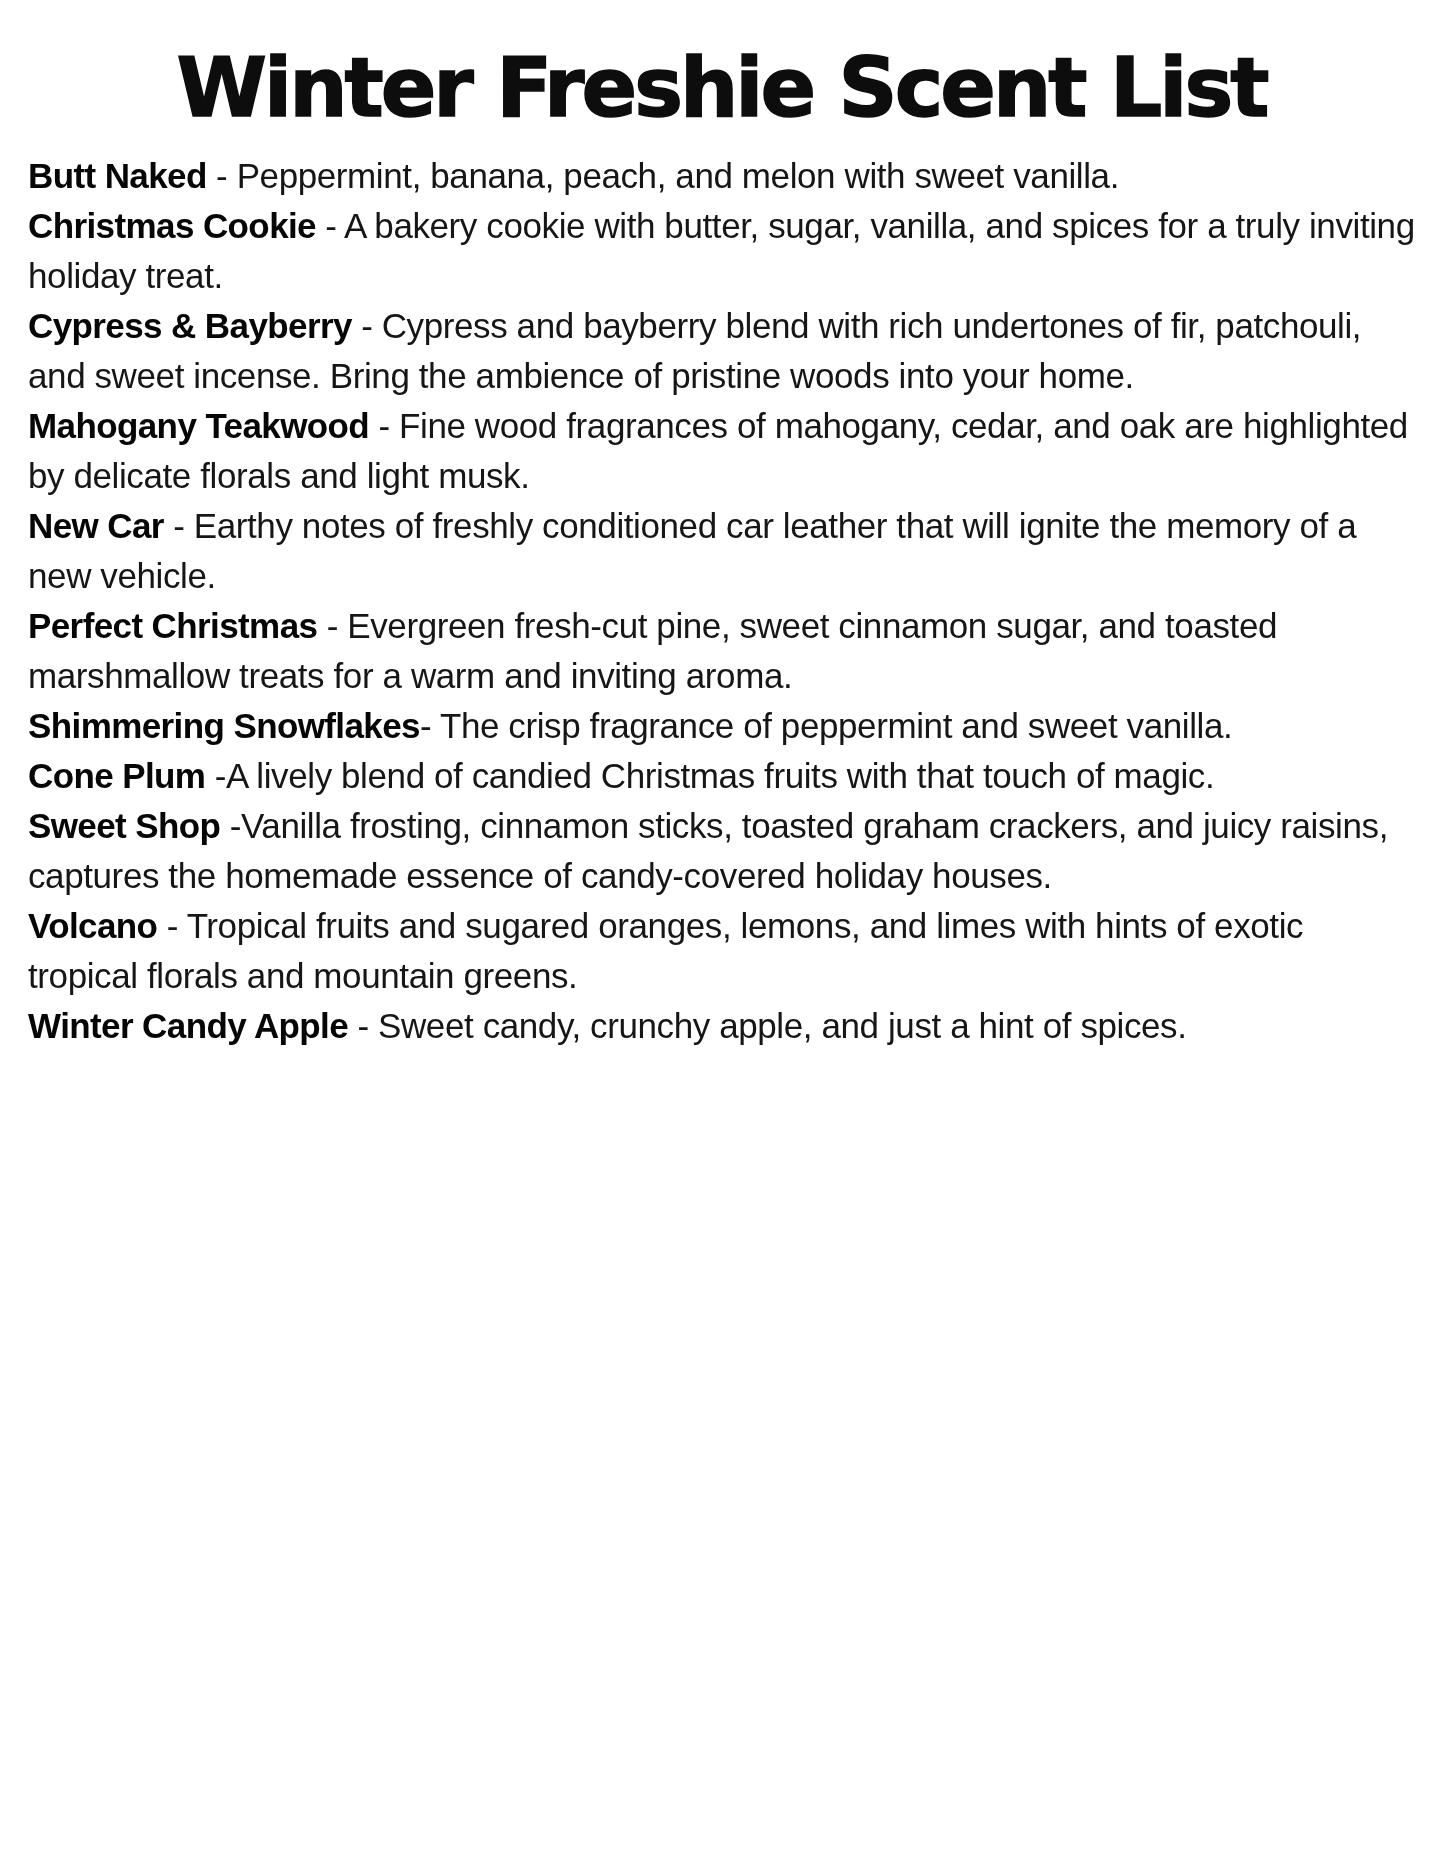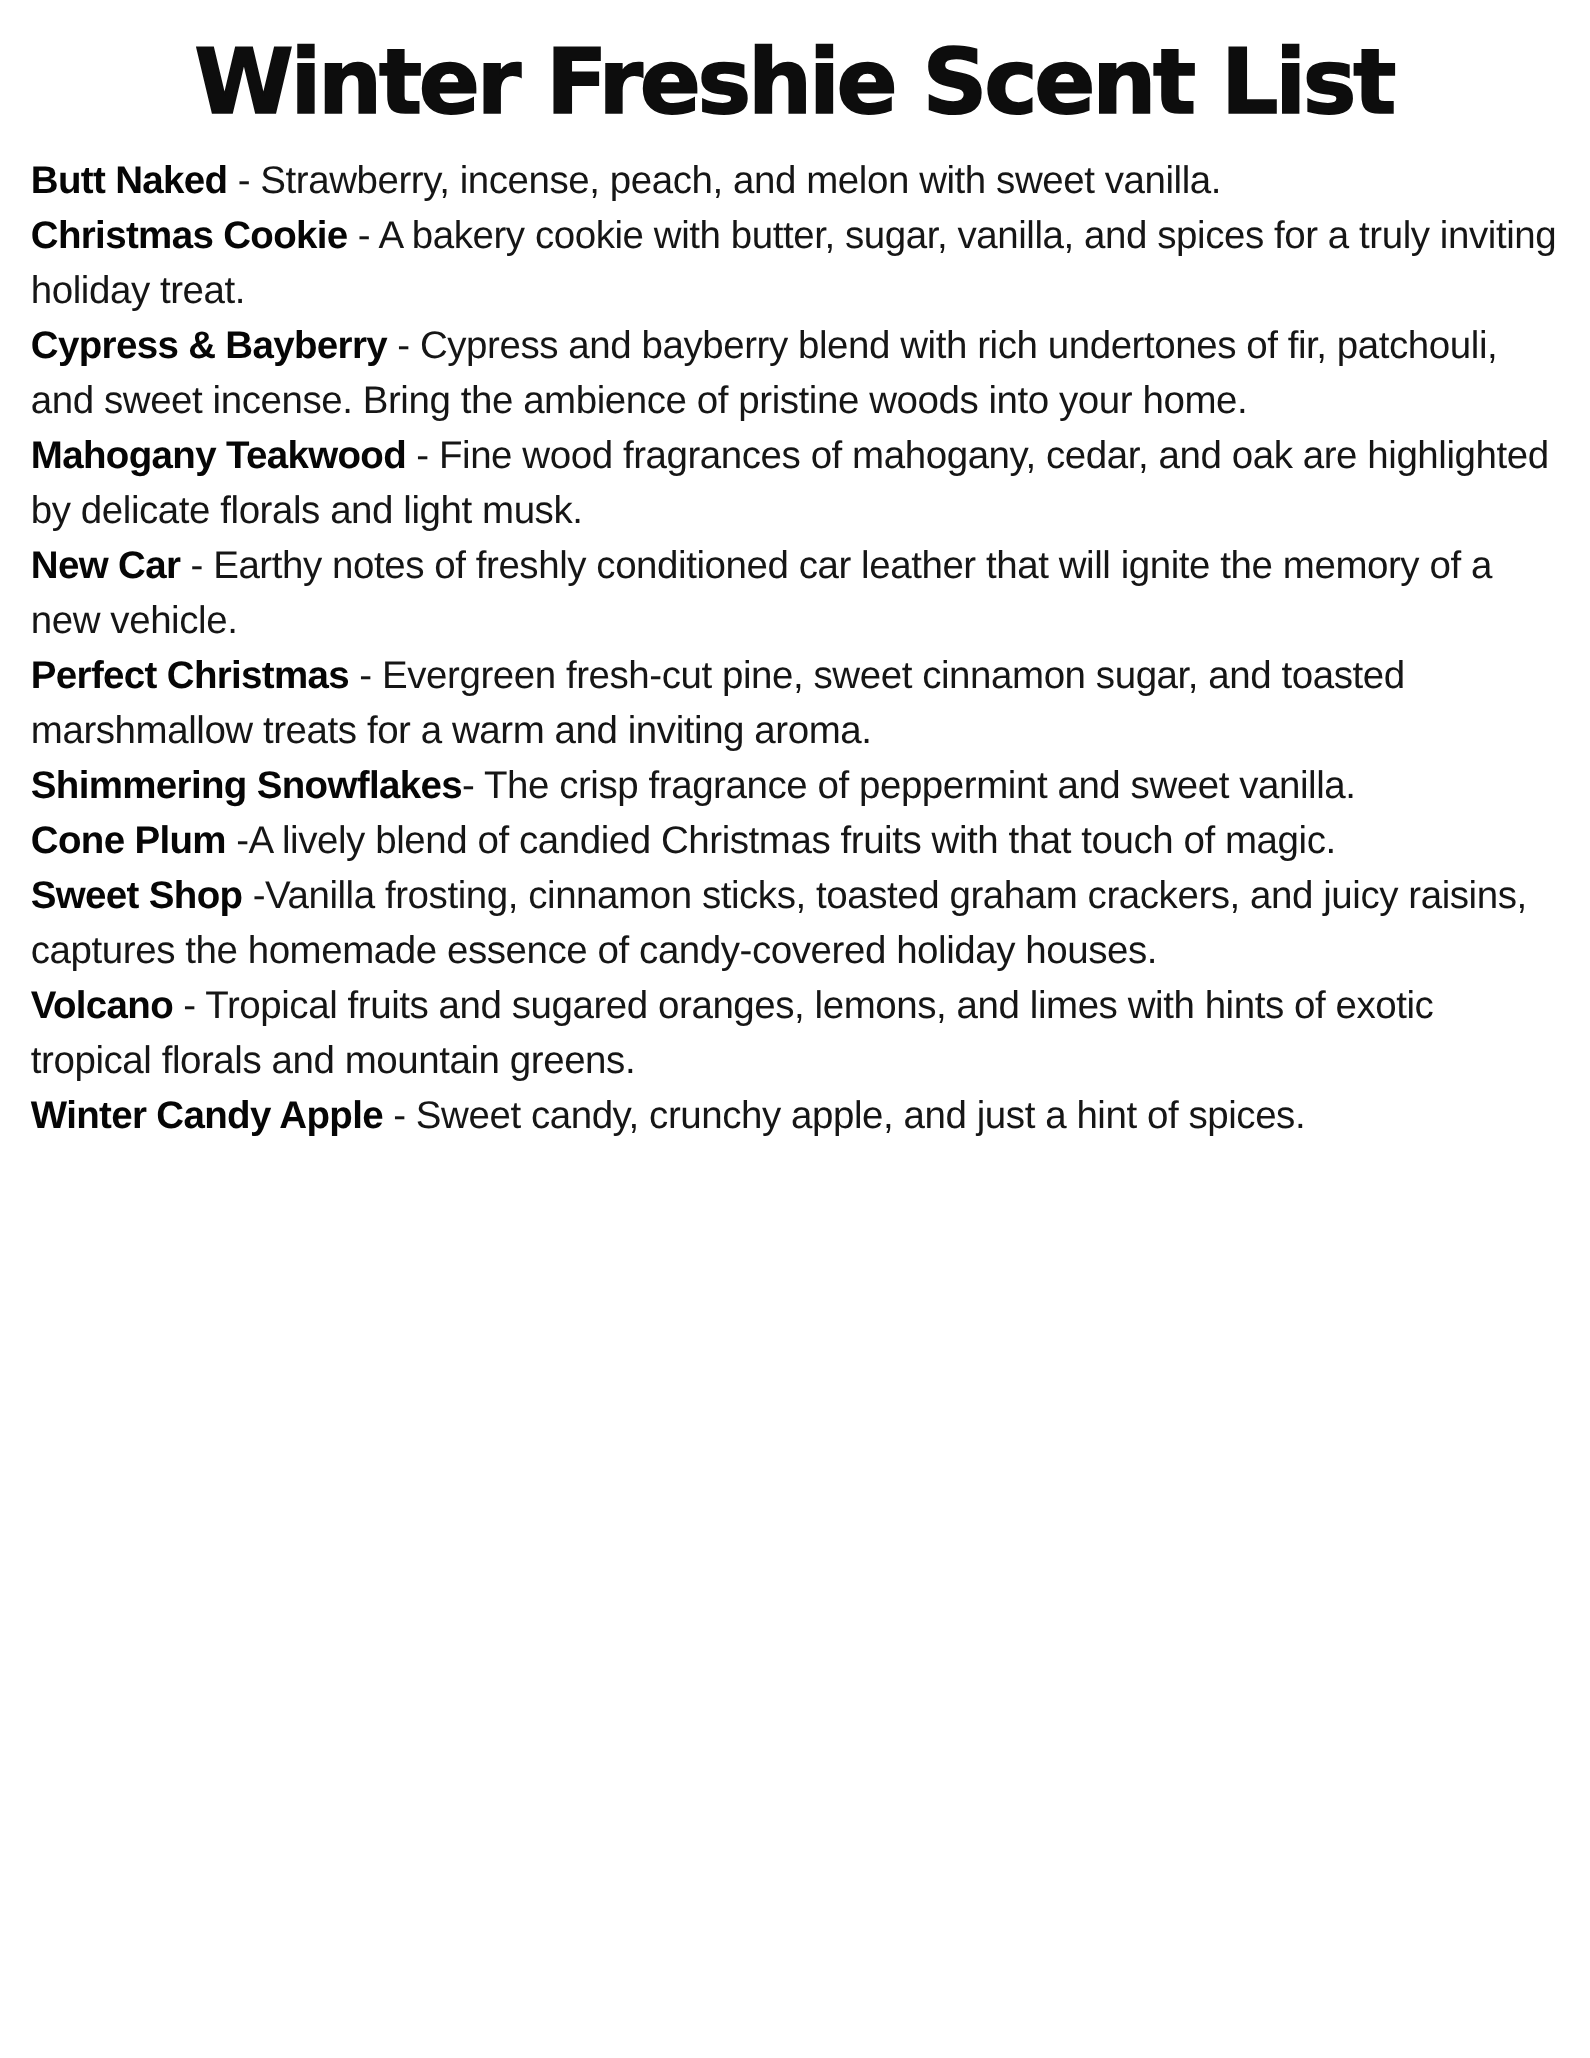--- a/index.html
+++ b/index.html
@@ -5,21 +5,21 @@
   html, body {
     margin: 0;
     padding: 0;
     background: #ffffff;
   }
   .page {
     width: 1445px;
     height: 1871px;
     box-sizing: border-box;
     background: #ffffff;
-    padding: 20px 30px 0 28px;
+    padding: 32px 30px 0 28px;
     overflow: hidden;
     font-family: "Liberation Sans", "DejaVu Sans", sans-serif;
   }
   .page-title {
     font-family: "DejaVu Sans", "Liberation Sans", sans-serif;
     font-size: 82px;
     font-weight: 900;
     letter-spacing: -3px;
     text-align: center;
     color: #0d0d0d;
@@ -48,21 +48,21 @@
   .sep, .scent-desc {
     font-weight: 400;
   }
 </style>
 </head>
 <body>
 
 <main class="page">
   <h1 class="page-title">Winter Freshie Scent List</h1>
   <section class="scent-list" id="scent-list">
-  <p class="entry"><strong class="scent-name">Butt Naked</strong><span class="sep"> - </span><span class="scent-desc">Strawberry, incense, peach, and melon with sweet vanilla.</span></p>
+  <p class="entry"><strong class="scent-name">Butt Naked</strong><span class="sep"> - </span><span class="scent-desc">Peppermint, banana, peach, and melon with sweet vanilla.</span></p>
 
   <p class="entry"><strong class="scent-name">Christmas Cookie</strong><span class="sep"> - </span><span class="scent-desc">A bakery cookie with butter, sugar, vanilla, and spices for a truly inviting holiday treat.</span></p>
 
 
   <p class="entry"><strong class="scent-name">Cypress &amp; Bayberry</strong><span class="sep"> - </span><span class="scent-desc">Cypress and bayberry blend with rich undertones of fir, patchouli, and sweet incense. Bring the ambience of pristine woods into your home.</span></p>
 
 
 
   <p class="entry"><strong class="scent-name">Mahogany Teakwood</strong><span class="sep"> - </span><span class="scent-desc">Fine wood fragrances of mahogany, cedar, and oak are highlighted by delicate florals and light musk.</span></p>
 

